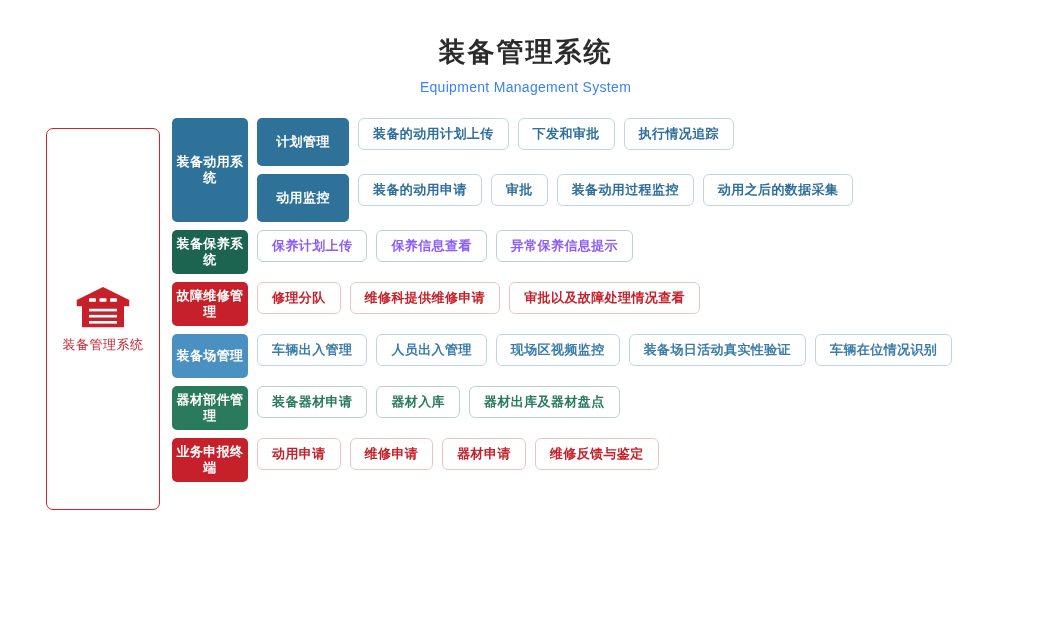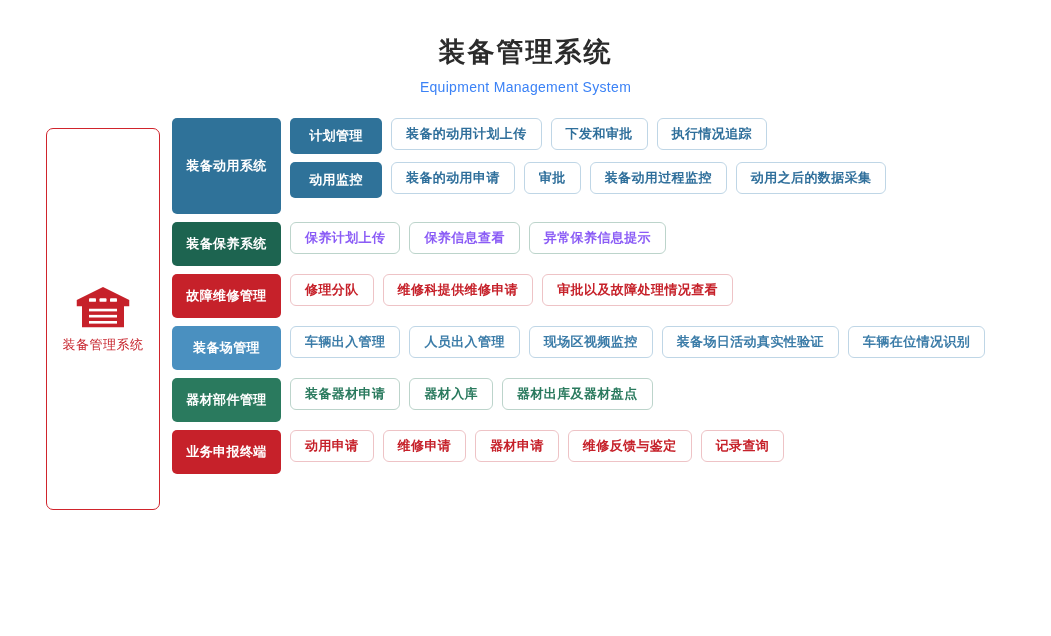--- a/index.html
+++ b/index.html
@@ -30,30 +30,30 @@
     display:flex; flex-direction:column; align-items:center; justify-content:center;
   }
   .root-icon{ width:56px;height:44px; display:block; }
   .root-label{
     margin-top:7px; font-size:13px; color:#c6212a; font-weight:500; letter-spacing:.5px;
   }
   
   .rows{ position:absolute; left:172px; top:0; }
   .row{ display:flex; align-items:stretch; margin-bottom:8px; }
   .cat{
-    width:109px; min-height:44px; border-radius:5px;
+    width:76px; min-height:44px; border-radius:5px;
     display:flex; align-items:center; justify-content:center;
     color:#ffffff; font-size:13px; font-weight:bold; letter-spacing:.4px;
     flex:0 0 auto; text-align:center; line-height:1.2;
   }
   .subcol{ display:flex; flex-direction:column; margin-left:9px; }
   .subrow{ display:flex; align-items:stretch; }
   .subrow + .subrow{ margin-top:8px;text-align:right; }
   .sub-cat{
-    width:92px; height:36px; border-radius:5px;
+    width:92px; height:48px; border-radius:5px;
     display:flex; align-items:center; justify-content:center;
     color:#ffffff; font-size:13px; font-weight:bold; letter-spacing:.4px;
     flex:0 0 auto;
   }
   .leafs{ display:flex; align-items:stretch; }
   .leaf{
     height:32px; border-radius:6px; background:#ffffff;
     display:flex; align-items:center; justify-content:center;
     font-size:13px; font-weight:bold; letter-spacing:.4px;
     padding:0 14px; margin-left:9px; white-space:nowrap;
@@ -169,18 +169,17 @@
       </div>
     </div>
 
     <div class="row t-red2">
       <div class="cat">业务申报终端</div>
       <div class="leafs">
         <div class="leaf">动用申请</div>
         <div class="leaf">维修申请</div>
         <div class="leaf">器材申请</div>
         <div class="leaf">维修反馈与鉴定</div>
-        <div class="leaf">记录查询</div>
       </div>
     </div>
 
   </div>
 </div>
 
 </body></html>

